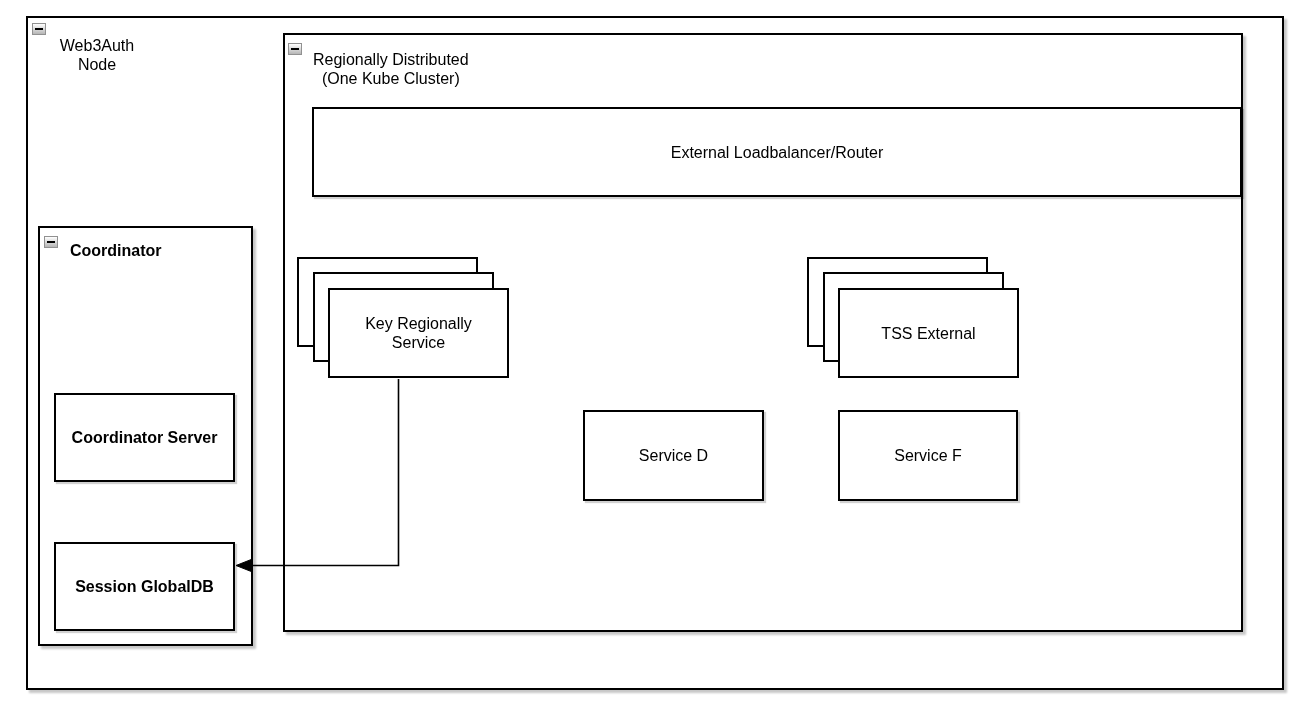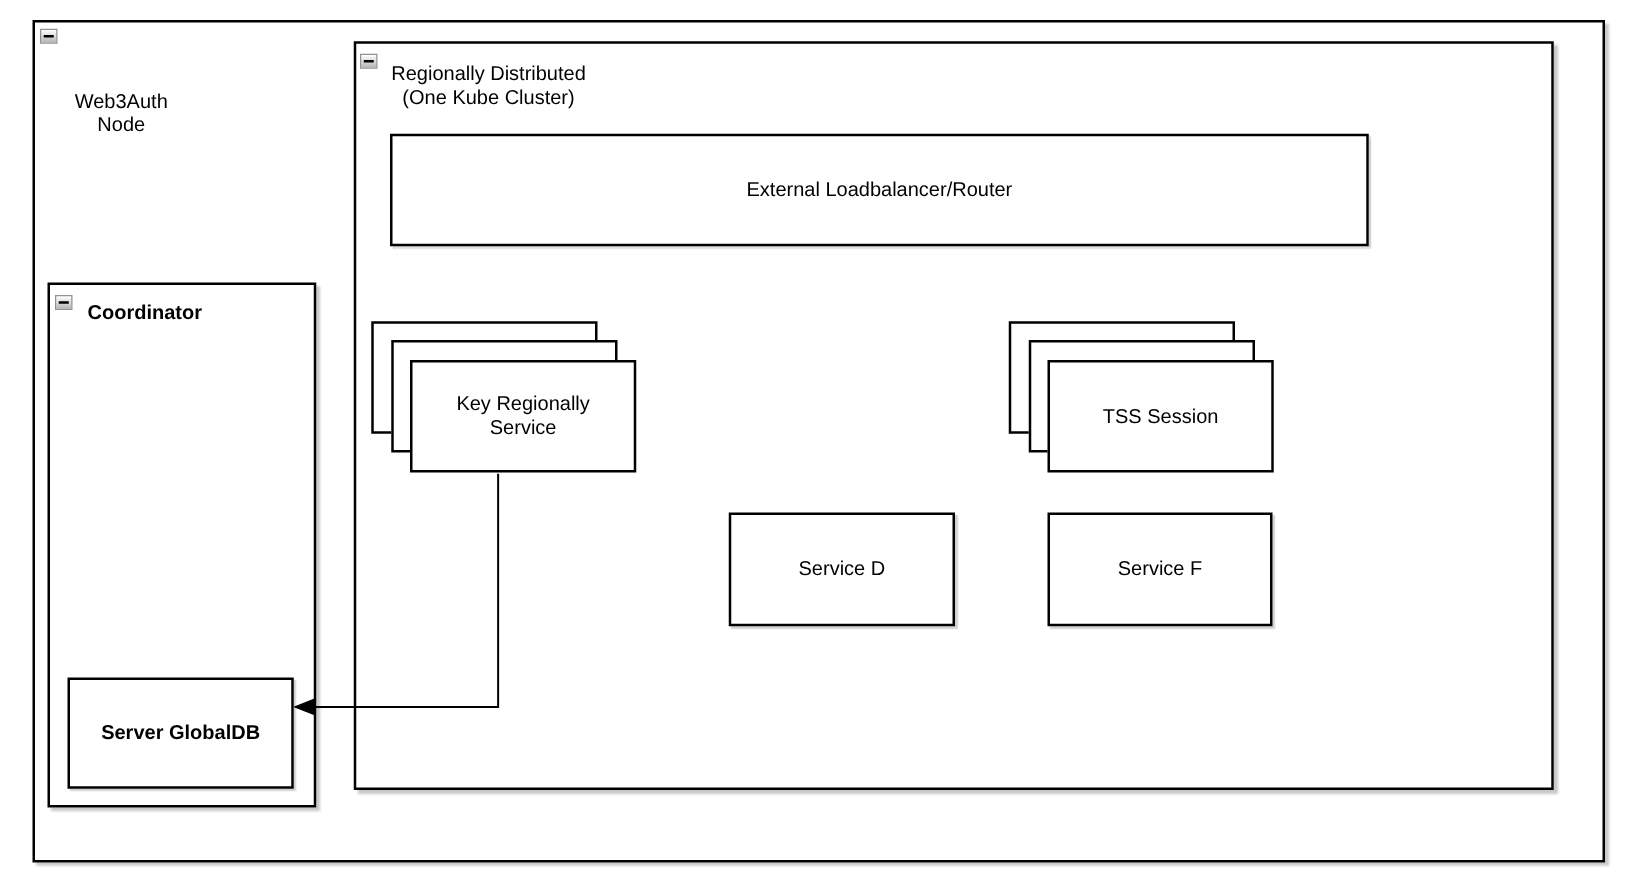--- a/index.html
+++ b/index.html
@@ -96,72 +96,75 @@
 </style>
 </head>
 <body>
 
 <div class="stage">
 
   <div class="container" style="left:26px; top:16px; width:1258px; height:674px;">
     <div class="collapse-btn" style="left:4px; top:5px;">
       <div class="minus-bar"></div>
     </div>
-    <div class="container-title" style="left:28px; top:18px; width:82px;margin-top:36px;">Web3Auth
+    <div class="container-title" style="left:28px; top:18px; width:82px;">Web3Auth
 Node</div>
 
     <div class="container" style="left:235px; top:15px; width:960px; height:599px;margin-left:20px;">
       <div class="collapse-btn" style="left:3px; top:8px;">
         <div class="minus-bar"></div>
       </div>
       <div class="container-title" style="left:28px; top:15px;">Regionally Distributed
 (One Kube Cluster)</div>
 
-      <div class="node" style="left:27px; top:72px; width:783px; height:90px;">
+      <div class="node" style="left:27px; top:72px; width:930px; height:90px;">
         <span class="label">External Loadbalancer/Router</span>
       </div>
 
       <div class="stack" style="left:12px; top:222px;">
         <div class="layer back"></div>
         <div class="layer mid"></div>
         <div class="layer front">
           <span class="label">Key Regionally
 Service</span>
         </div>
       </div>
 
 
       <div class="stack" style="left:522px; top:222px;">
         <div class="layer back"></div>
         <div class="layer mid"></div>
         <div class="layer front">
-          <span class="label">TSS Session</span>
+          <span class="label">TSS External</span>
         </div>
       </div>
 
       <div class="node" style="left:298px; top:375px; width:181px; height:91px;text-align:right;">
         <span class="label">Service D</span>
       </div>
 
       <div class="node" style="left:553px; top:375px; width:180px; height:91px;">
         <span class="label">Service F</span>
       </div>
     </div>
   </div>
 
   <div class="container" style="left:38px; top:226px; width:215px; height:420px;font-weight:bold;">
     <div class="collapse-btn" style="left:4px; top:8px;">
       <div class="minus-bar"></div>
     </div>
     <div class="container-title left-align" style="left:30px; top:13px;">Coordinator</div>
 
 
+    <div class="node" style="left:14px; top:165px; width:181px; height:89px;">
+      <span class="label">Coordinator Server</span>
+    </div>
 
     <div class="node" style="left:14px; top:314px; width:181px; height:89px;">
-      <span class="label">Server GlobalDB</span>
+      <span class="label">Session GlobalDB</span>
     </div>
   </div>
 
   <svg class="edge-layer" viewBox="0 0 1302 708" xmlns="http://www.w3.org/2000/svg">
     <path d="M 398.5 379 L 398.5 565.5 L 251 565.5" fill="none" stroke="#000000" stroke-width="1.6"></path>
     <polygon points="236,565.5 252,559.2 252,571.8" fill="#000000" stroke="#000000" stroke-width="1"></polygon>
   </svg>
 
 </div>
 

